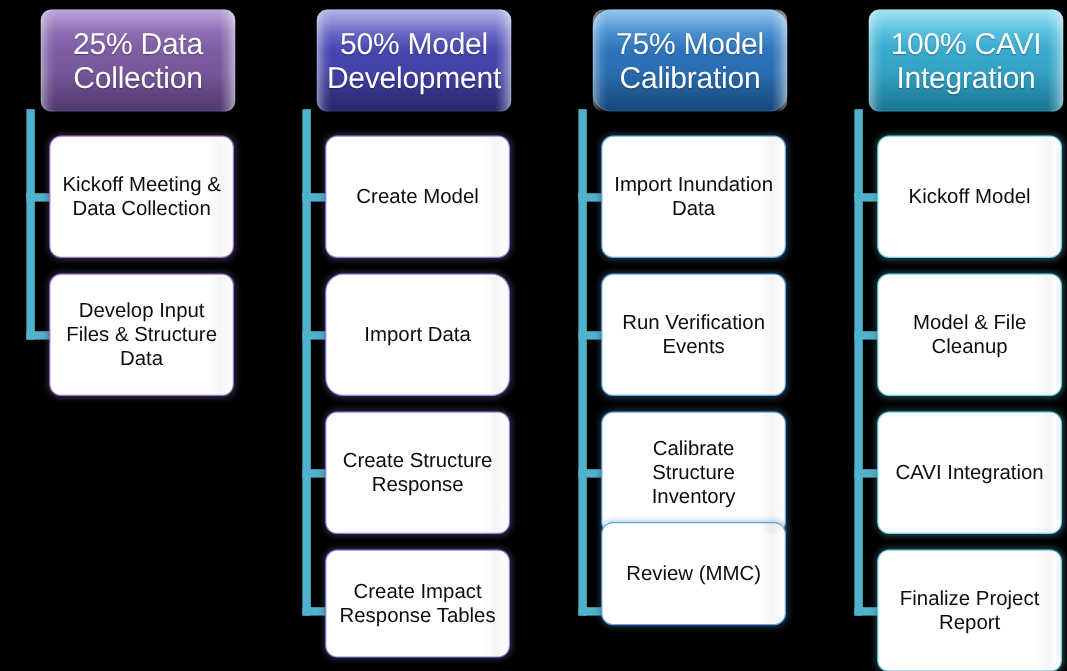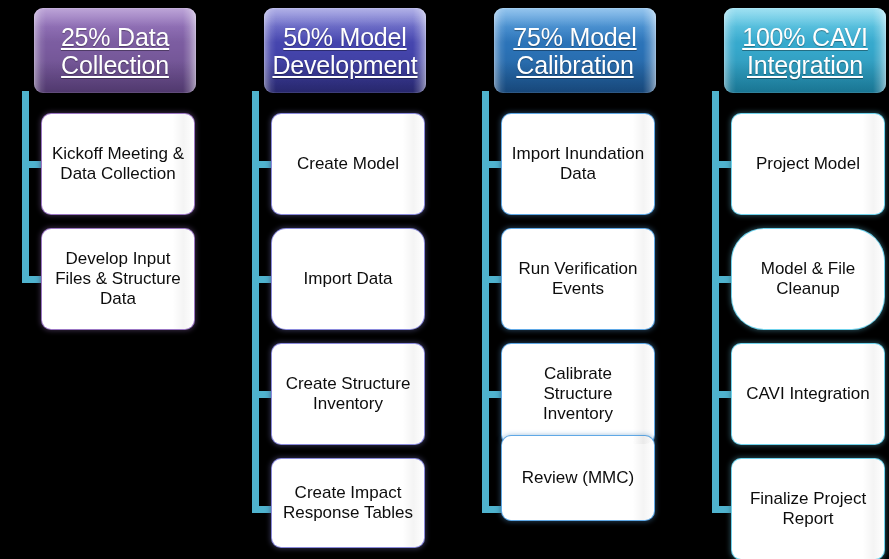--- a/index.html
+++ b/index.html
@@ -42,21 +42,21 @@
     justify-content: center;
     text-align: center;
     color: #ffffff;
     font-size: 25px;
     line-height: 1.12;
     font-weight: 400;
     padding: 0 6px;
     letter-spacing: -0.2px;
     text-shadow: 0 1px 1px rgba(0,0,0,0.35);
   }
-  .phase-header .hdr-label { position: relative; z-index: 3; text-decoration: underline; }
+  .phase-header .hdr-label { position: relative; z-index: 3; }
 
   
   .phase-header::before {
     content: "";
     position: absolute;
     left: 0; top: 0; right: 0; bottom: 0;
     border-radius: 9px;
     z-index: 1;
     background:
       linear-gradient(to bottom, rgba(255,255,255,0.34), rgba(255,255,255,0.04) 22%,
@@ -149,29 +149,29 @@
       <div class="conn-arm" style="left: 22px; width: 22px; top: 161px;"></div>
       <div class="task-box" style="top: 114px; height: 100px; box-shadow: rgb(138, 138, 220) 0px 0px 0px 1px, rgba(138, 138, 220, 0.333) 0px 0px 5px 2px, rgba(0, 0, 0, 0.6) 0px 3px 6px;">
         <span class="task-label">Create Model</span>
       </div>
       <div class="conn-arm" style="left: 22px; width: 22px; top: 276px;"></div>
       <div class="task-box" style="top: 229px; height: 100px; box-shadow: rgb(138, 138, 220) 0px 0px 0px 1px, rgba(138, 138, 220, 0.333) 0px 0px 5px 2px, rgba(0, 0, 0, 0.6) 0px 3px 6px; border-radius: 14px;">
         <span class="task-label">Import Data</span>
       </div>
       <div class="conn-arm" style="left: 22px; width: 22px; top: 391px;"></div>
       <div class="task-box" style="top: 344px; height: 100px; box-shadow: rgb(138, 138, 220) 0px 0px 0px 1px, rgba(138, 138, 220, 0.333) 0px 0px 5px 2px, rgba(0, 0, 0, 0.6) 0px 3px 6px;">
-        <span class="task-label">Create Structure Inventory</span>
+        <span class="task-label">Create Structure Response</span>
       </div>
       <div class="conn-arm" style="left: 22px; width: 22px; top: 506px;"></div>
       <div class="task-box" style="top: 459px; height: 88px; box-shadow: rgb(138, 138, 220) 0px 0px 0px 1px, rgba(138, 138, 220, 0.333) 0px 0px 5px 2px, rgba(0, 0, 0, 0.6) 0px 3px 6px;">
         <span class="task-label">Create Impact Response Tables</span>
       </div>
     </div>
     <div class="column" style="left: 460px;">
-      <div class="phase-header" style="background: linear-gradient(rgb(95, 168, 230) 0%, rgb(43, 115, 184) 40%, rgb(43, 115, 184) 62%, rgb(27, 84, 144) 100%); box-shadow: rgba(0, 0, 0, 0.55) 0px 2px 5px, rgba(255, 255, 255, 0.12) 0px 0px 0px 1px inset;">
+      <div class="phase-header" style="background: linear-gradient(rgb(95, 168, 230) 0%, rgb(43, 115, 184) 40%, rgb(43, 115, 184) 62%, rgb(27, 84, 144) 100%); box-shadow: rgba(0, 0, 0, 0.55) 0px 2px 5px, rgba(255, 255, 255, 0.12) 0px 0px 0px 1px inset; border-radius: 15px;">
         <span class="hdr-label">75% Model Calibration</span>
       </div>
       <div class="conn-stub" style="left: 22px; top: 91px; height: 73px;"></div>
       <div class="conn-spine" style="left: 22px; top: 161px; height: 352px;"></div>
       <div class="conn-arm" style="left: 22px; width: 22px; top: 161px;"></div>
       <div class="task-box" style="top: 114px; height: 100px; box-shadow: rgb(95, 168, 230) 0px 0px 0px 1px, rgba(95, 168, 230, 0.333) 0px 0px 5px 2px, rgba(0, 0, 0, 0.6) 0px 3px 6px;">
         <span class="task-label">Import Inundation Data</span>
       </div>
       <div class="conn-arm" style="left: 22px; width: 22px; top: 276px;"></div>
       <div class="task-box" style="top: 229px; height: 100px; box-shadow: rgb(95, 168, 230) 0px 0px 0px 1px, rgba(95, 168, 230, 0.333) 0px 0px 5px 2px, rgba(0, 0, 0, 0.6) 0px 3px 6px;">
@@ -187,24 +187,24 @@
       </div>
     </div>
     <div class="column" style="left: 690px;">
       <div class="phase-header" style="background: linear-gradient(rgb(111, 210, 236) 0%, rgb(54, 169, 205) 40%, rgb(54, 169, 205) 62%, rgb(30, 139, 174) 100%); box-shadow: rgba(0, 0, 0, 0.55) 0px 2px 5px, rgba(255, 255, 255, 0.12) 0px 0px 0px 1px inset; justify-content: center;">
         <span class="hdr-label">100% CAVI Integration</span>
       </div>
       <div class="conn-stub" style="left: 22px; top: 91px; height: 73px;"></div>
       <div class="conn-spine" style="left: 22px; top: 161px; height: 352px;"></div>
       <div class="conn-arm" style="left: 22px; width: 22px; top: 161px;"></div>
       <div class="task-box" style="top: 114px; height: 100px; box-shadow: rgb(111, 210, 236) 0px 0px 0px 1px, rgba(111, 210, 236, 0.333) 0px 0px 5px 2px, rgba(0, 0, 0, 0.6) 0px 3px 6px;">
-        <span class="task-label">Project Model</span>
-      </div>
-      <div class="conn-arm" style="left: 22px; width: 22px; top: 276px;"></div>
-      <div class="task-box" style="top: 229px; height: 100px; box-shadow: rgb(111, 210, 236) 0px 0px 0px 1px, rgba(111, 210, 236, 0.333) 0px 0px 5px 2px, rgba(0, 0, 0, 0.6) 0px 3px 6px; border-radius: 32px;">
+        <span class="task-label">Kickoff Model</span>
+      </div>
+      <div class="conn-arm" style="left: 22px; width: 22px; top: 276px;"></div>
+      <div class="task-box" style="top: 229px; height: 100px; box-shadow: rgb(111, 210, 236) 0px 0px 0px 1px, rgba(111, 210, 236, 0.333) 0px 0px 5px 2px, rgba(0, 0, 0, 0.6) 0px 3px 6px;">
         <span class="task-label">Model &amp; File Cleanup</span>
       </div>
       <div class="conn-arm" style="left: 22px; width: 22px; top: 391px;"></div>
       <div class="task-box" style="top: 344px; height: 100px; box-shadow: rgb(111, 210, 236) 0px 0px 0px 1px, rgba(111, 210, 236, 0.333) 0px 0px 5px 2px, rgba(0, 0, 0, 0.6) 0px 3px 6px;">
         <span class="task-label">CAVI Integration</span>
       </div>
       <div class="conn-arm" style="left: 22px; width: 22px; top: 506px;"></div>
       <div class="task-box" style="top: 459px; height: 100px; box-shadow: rgb(111, 210, 236) 0px 0px 0px 1px, rgba(111, 210, 236, 0.333) 0px 0px 5px 2px, rgba(0, 0, 0, 0.6) 0px 3px 6px;">
         <span class="task-label">Finalize Project Report</span>
       </div>

